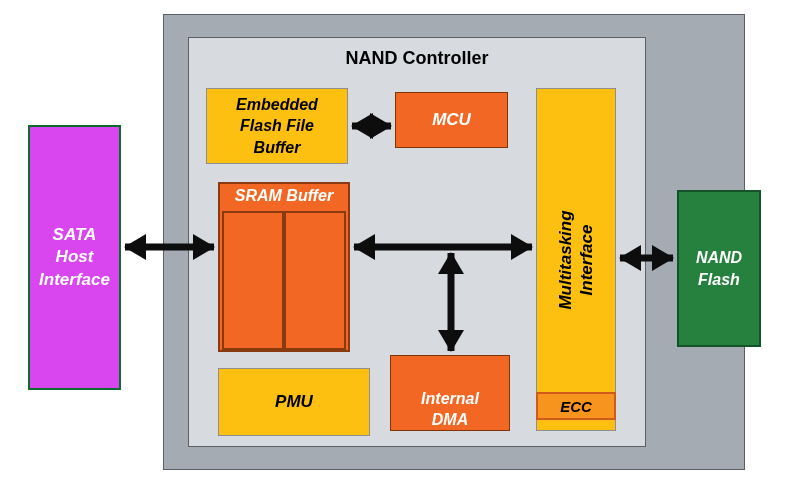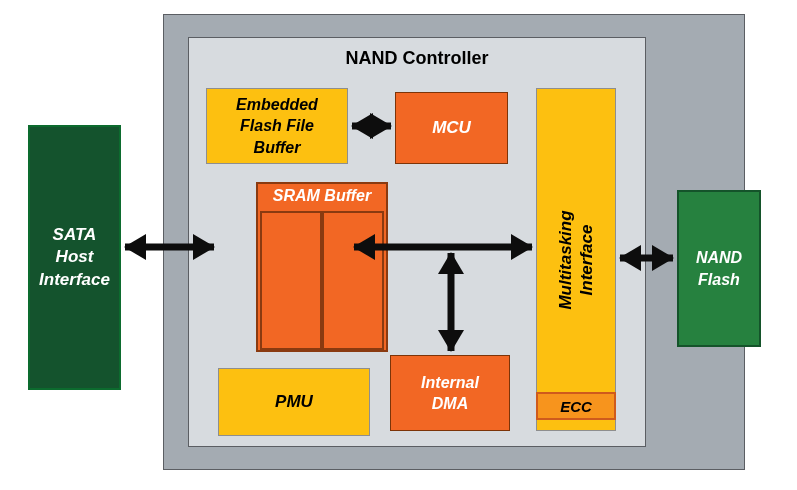--- a/index.html
+++ b/index.html
@@ -19,34 +19,34 @@
     position:absolute; left:188px; top:48px; width:458px; text-align:center;
     font-weight:bold; font-size:18px; color:#000;
   }
   .box {
     position:absolute; box-sizing:border-box;
     display:flex; flex-direction:column; align-items:center; justify-content:center;
     text-align:center; font-weight:bold; font-style:italic; line-height:1.32;
   }
   .yellow  { background:#fdc010; border:1px solid #8e8e8e; color:#000;justify-content:center; }
   .orange  { background:#f26724; border:1px solid #7c3408; color:#fff; }
-  .green   { background:#14532d; border:2px solid #0c6b2e; color:#fff; }
+  .green   { background:#d946ef; border:2px solid #0c6b2e; color:#fff; }
   .dkgreen { background:#26813f; border:2px solid #14532a; color:#fff; }
 
   .sata  { left:28px;  top:125px; width:93px;  height:265px; font-size:17px; }
   .nand  { left:677px; top:190px; width:84px;  height:157px; font-size:16px; }
   .effs  { left:206px; top:88px;  width:142px; height:76px;  font-size:16px; }
-  .mcu   { left:395px; top:92px;  width:113px; height:72px;  font-size:17px; }
+  .mcu   { left:395px; top:92px;  width:113px; height:56px;  font-size:17px; }
   .pmu   { left:218px; top:368px; width:152px; height:68px;  font-size:17px; }
-  .dma   { left:390px; top:355px; width:120px; height:76px;  font-size:16px; }
+  .dma   { left:390px; top:355px; width:120px; height:76px;  font-size:16px;justify-content:flex-end; }
 
   .sram {
     position:absolute; left:218px; top:182px; width:132px; height:170px;
     background:#f26724; border:2px solid #8a3a10; box-sizing:border-box;
-    color:#fff; font-weight:bold; font-style:italic;margin-left:38px;
+    color:#fff; font-weight:bold; font-style:italic;
   }
   .sram-label { text-align:center; font-size:16px; padding-top:3px; }
   .sram-cols {
     position:absolute; left:2px; right:2px; top:27px; bottom:0;
     display:flex;
   }
   .sram-col {
     flex:1 1 0; border:2px solid #8a3a10; background:#f26724; box-sizing:border-box;
   }
 

